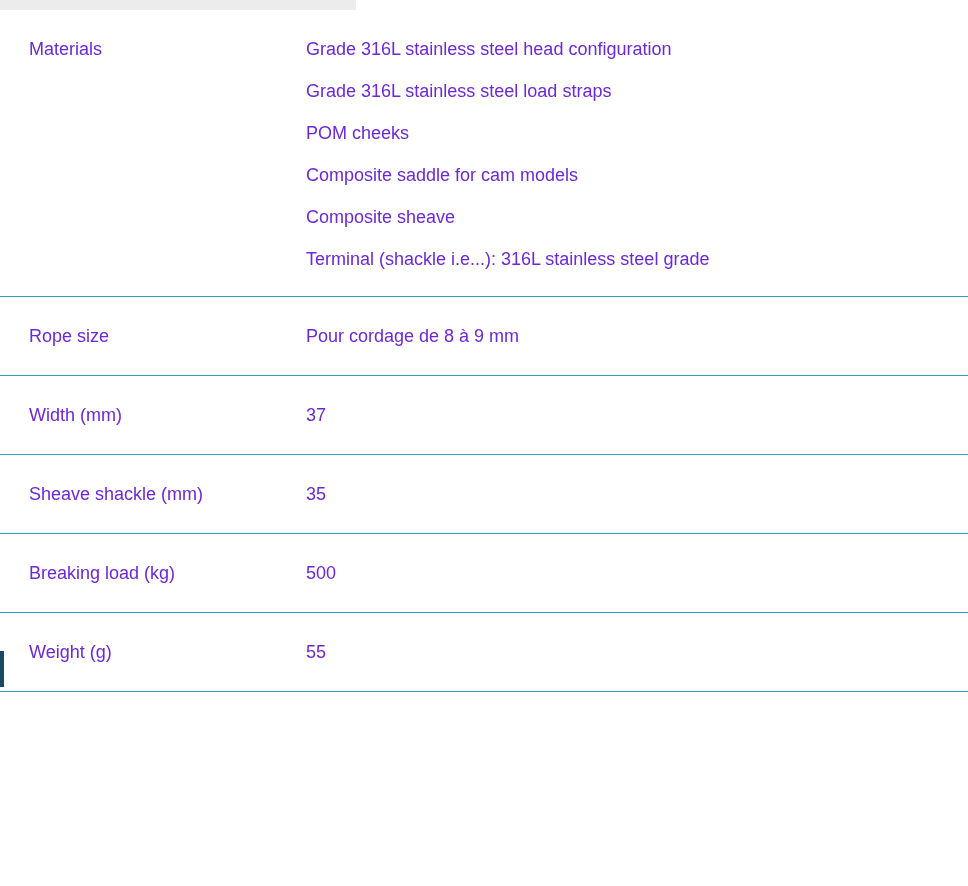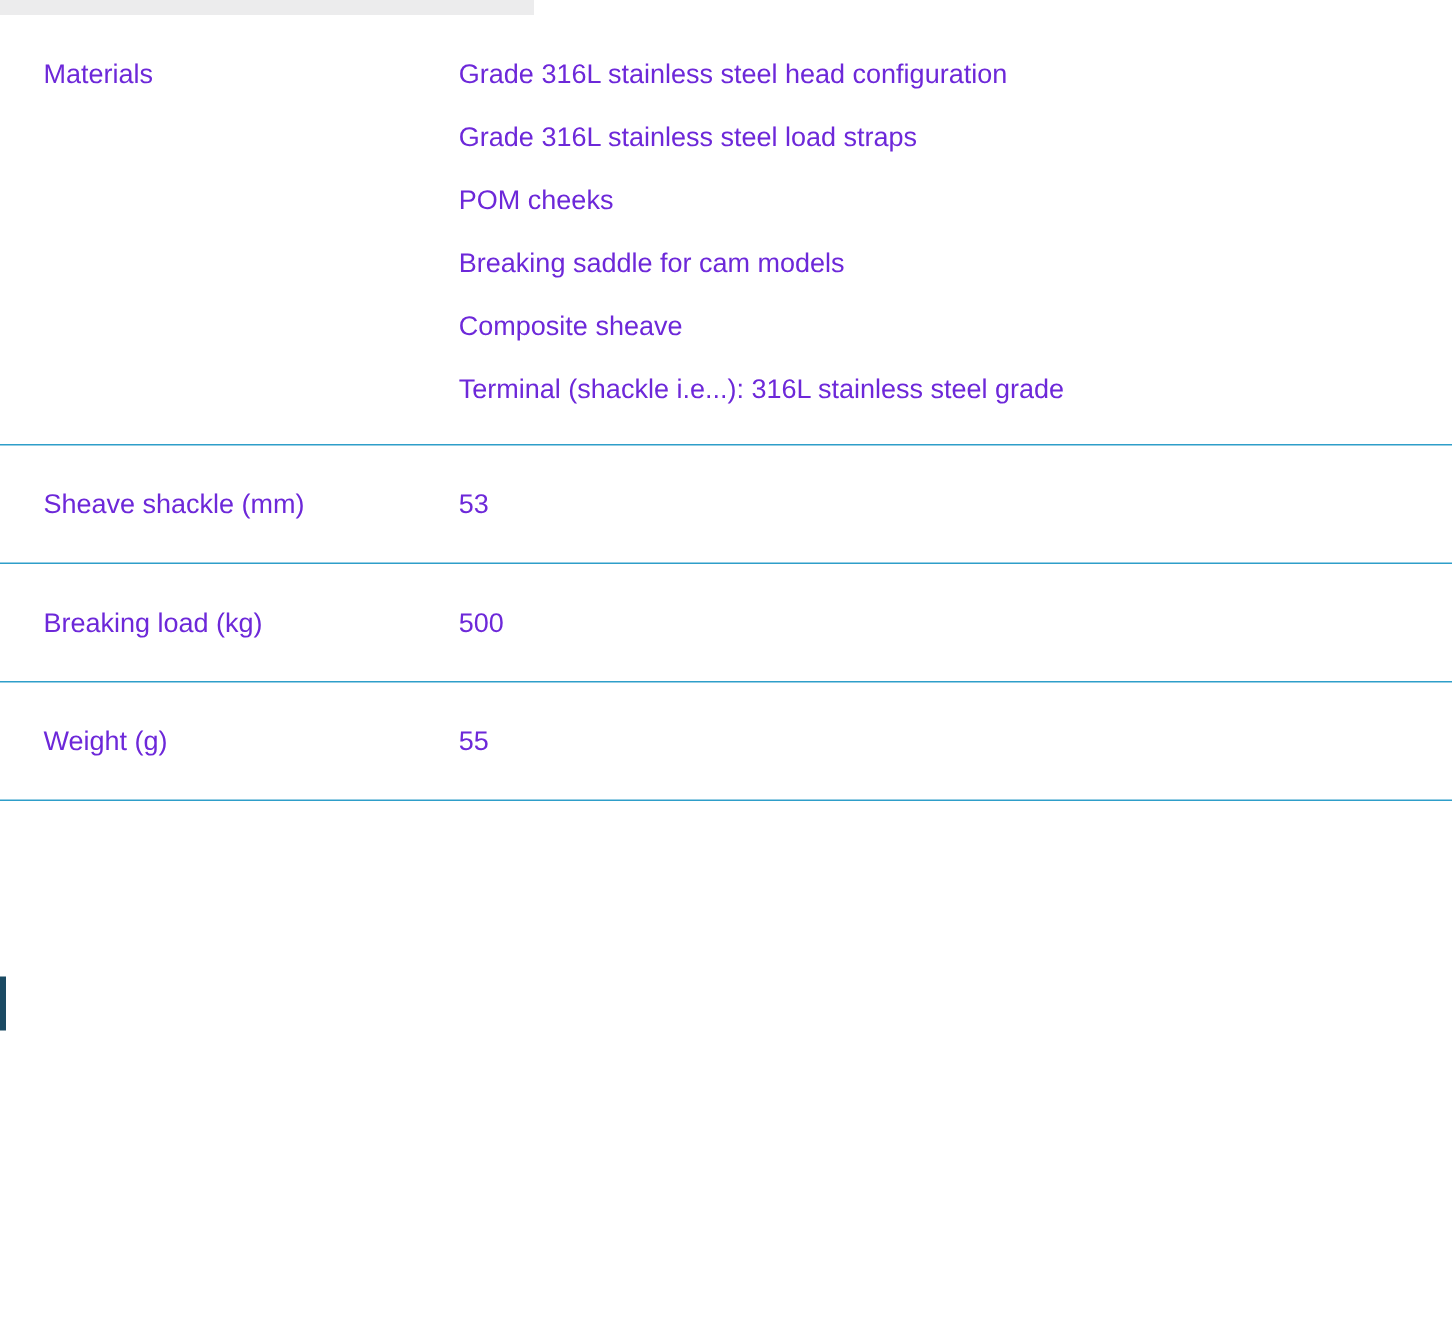--- a/index.html
+++ b/index.html
@@ -88,33 +88,41 @@
 <div class="edge-tick"></div>
 
 <table class="spec-table">
   <tbody>
     <tr class="materials">
       <td class="label">Materials</td>
       <td class="value">
         <span class="mat-line">Grade 316L stainless steel head configuration</span>
         <span class="mat-line">Grade 316L stainless steel load straps</span>
         <span class="mat-line">POM cheeks</span>
-        <span class="mat-line">Breaking saddle for cam models</span>
+        <span class="mat-line">Composite saddle for cam models</span>
         <span class="mat-line">Composite sheave</span>
         <span class="mat-line">Terminal (shackle i.e...): 316L stainless steel grade</span>
       </td>
     </tr>
 
+    <tr class="ruled">
+      <td class="label">Rope size</td>
+      <td class="value">Pour cordage de 8 à 9 mm</td>
+    </tr>
 
 
+    <tr class="ruled">
+      <td class="label">Width (mm)</td>
+      <td class="value">37</td>
+    </tr>
 
 
     <tr class="ruled">
       <td class="label">Sheave shackle (mm)</td>
-      <td class="value">53</td>
+      <td class="value">35</td>
     </tr>
 
 
     <tr class="ruled">
       <td class="label">Breaking load (kg)</td>
       <td class="value">500</td>
     </tr>
 
     <tr class="ruled last-rule">
       <td class="label">Weight (g)</td>

